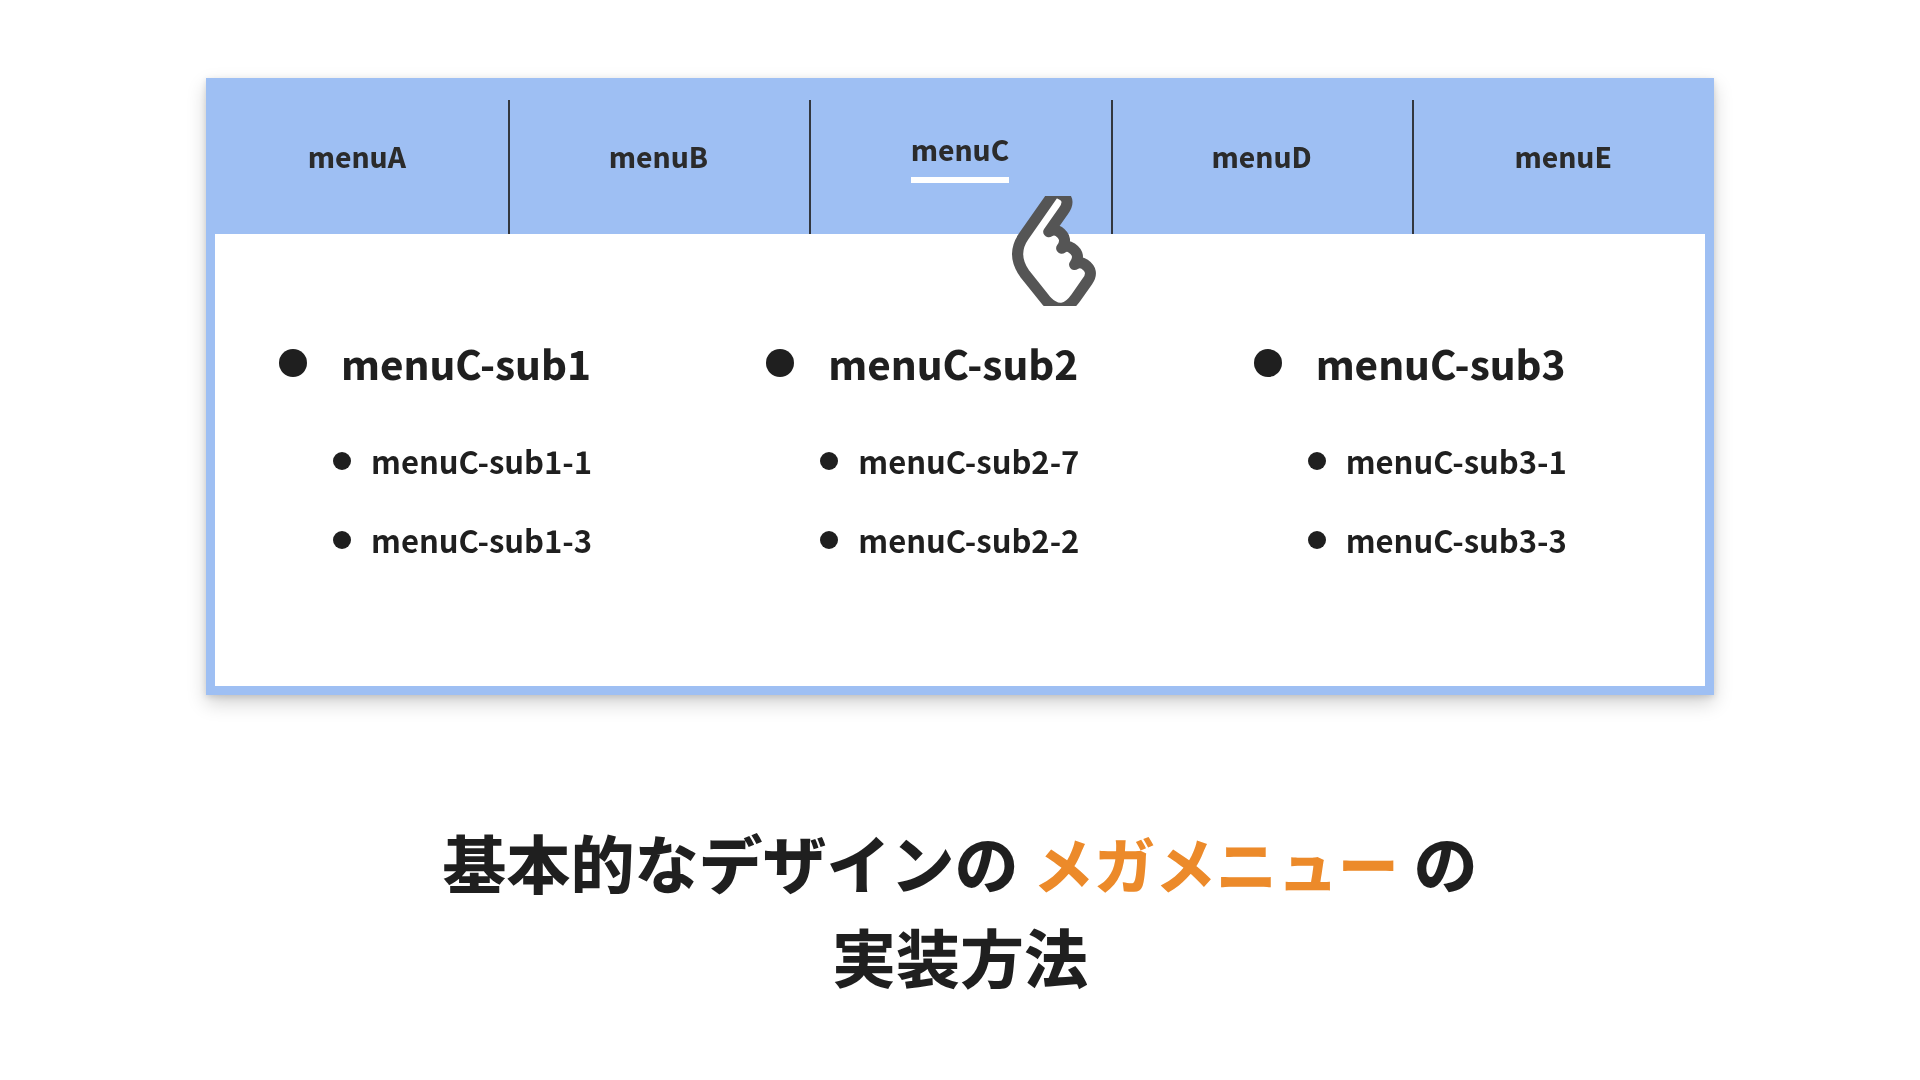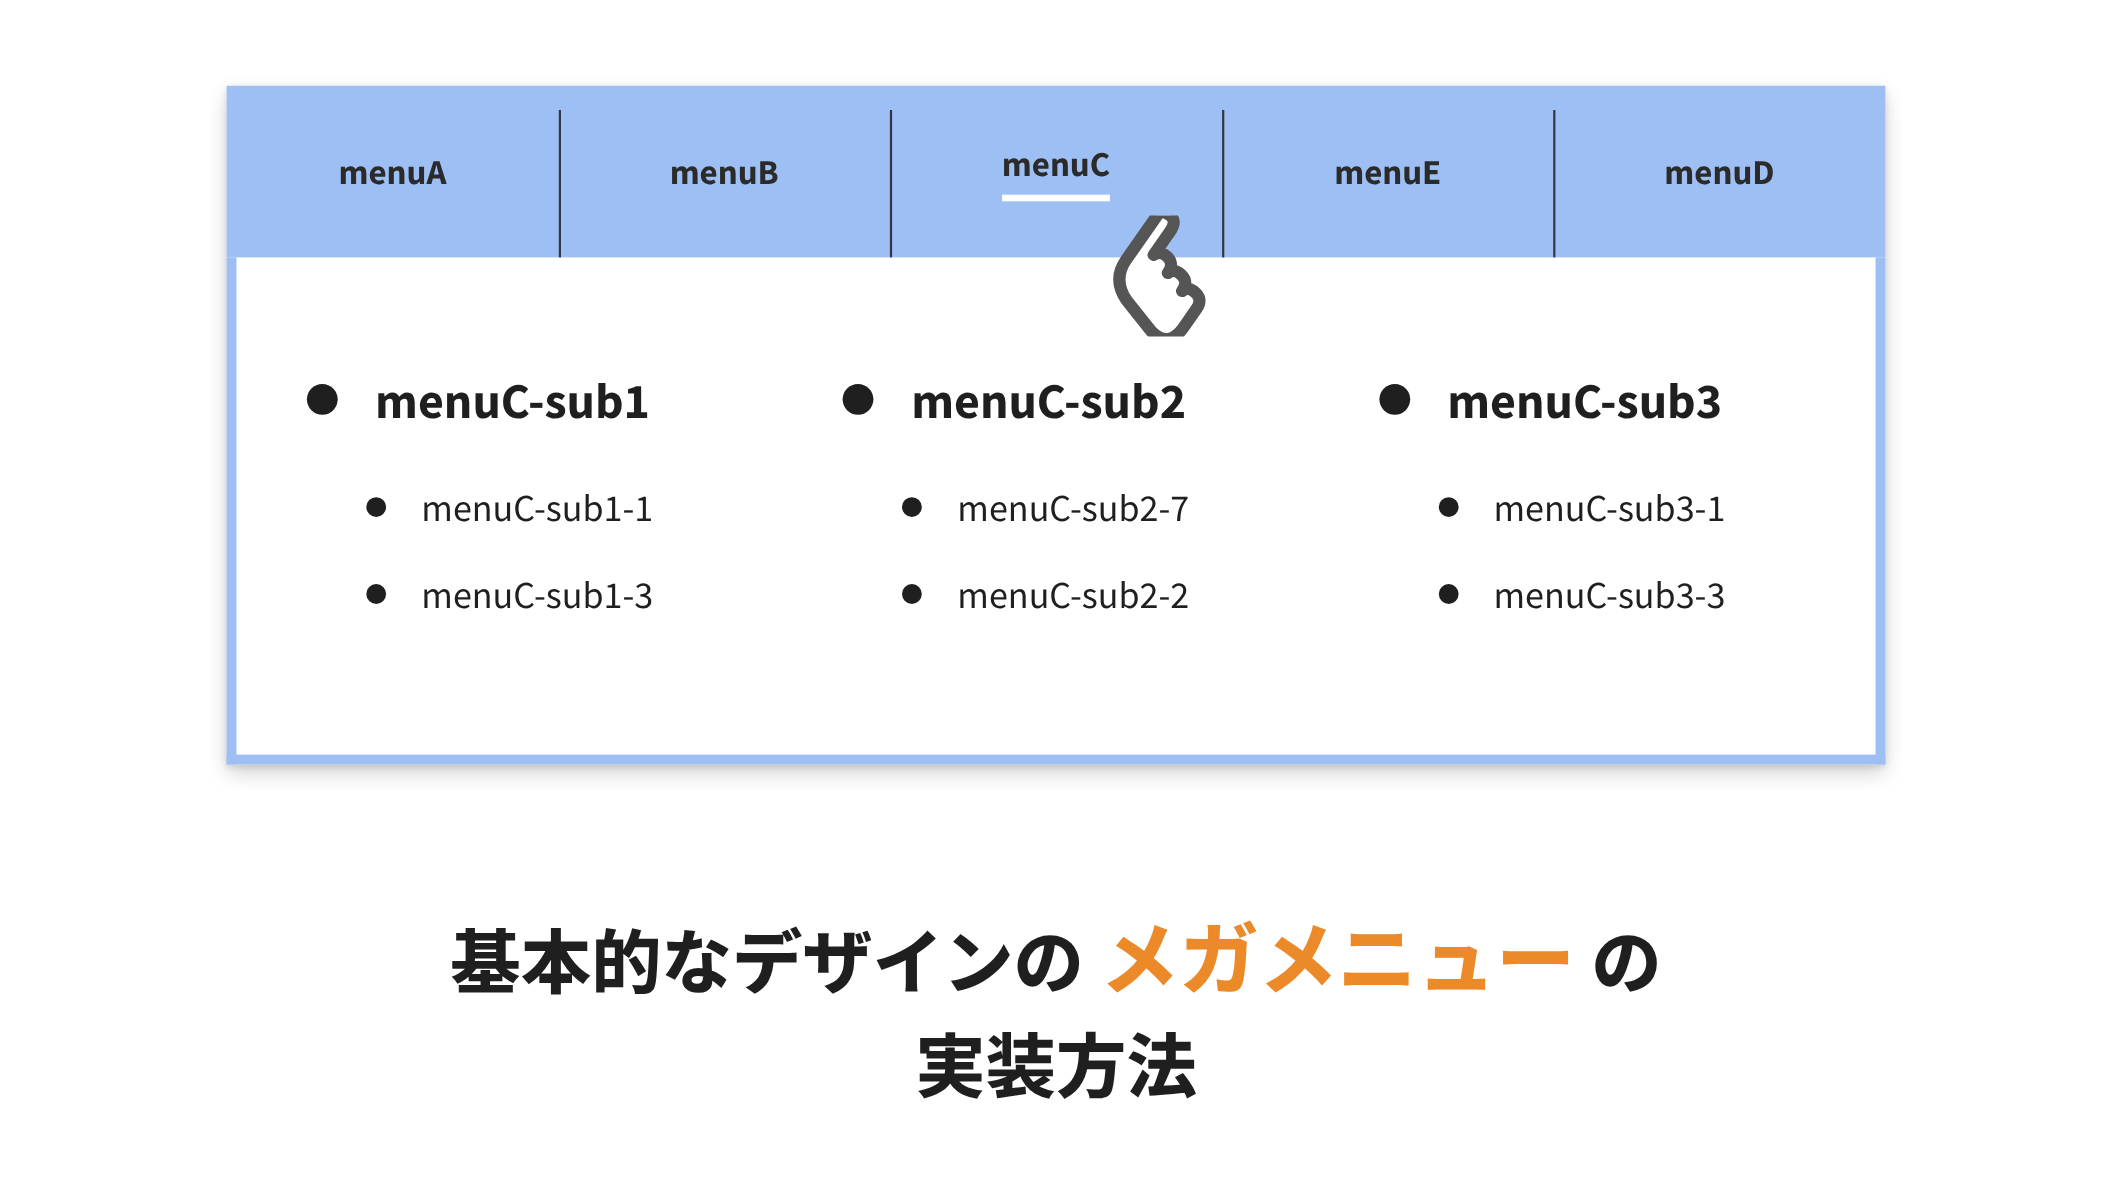--- a/index.html
+++ b/index.html
@@ -78,25 +78,25 @@
     gap: 34px;
     cursor: pointer;
   }
   .mega-head .dot {
     width: 28px; height: 28px; border-radius: 50%;
     background: #1f1f1f; flex: 0 0 auto;
   }
   .mega-sublist { padding-left: 54px; }
   .mega-subitem {
     font-size: 31px;
-    font-weight: 400;
+    font-weight: 700;
     color: #1f1f1f;
     display: flex;
     align-items: center;
-    gap: 32px;
+    gap: 20px;
     margin-bottom: 34px;
     cursor: pointer;
   }
   .mega-subitem .dot {
     width: 18px; height: 18px; border-radius: 50%;
     background: #1f1f1f; flex: 0 0 auto;
   }
 
   
   .cursor-icon {
@@ -113,21 +113,21 @@
     position: absolute;
     top: 818px;
     left: 0;
     width: 1920px;
     text-align: center;
     font-weight: 800;
     color: #1f1f1f;
     line-height: 1.35;
   }
   .caption .line1 { font-size: 64px; }
-  .caption .accent { font-size: 72px; color: var(--accent, #ec8a2a); }
+  .caption .accent { font-size: 61px; color: var(--accent, #ec8a2a); }
   .caption .line2 {
     display: block;
     font-size: 64px;
     margin-top: 8px;
   }
 </style>
 </head>
 <body>
 
 <div class="stage">
@@ -138,24 +138,24 @@
       <div class="menu-item">
         <span class="menu-label">menuA</span>
       </div>
       <div class="menu-item">
         <span class="menu-label">menuB</span>
       </div>
       <div class="menu-item active">
         <span class="menu-label">menuC</span>
       </div>
       <div class="menu-item">
+        <span class="menu-label">menuD</span>
+      </div>
+      <div class="menu-item">
         <span class="menu-label">menuE</span>
-      </div>
-      <div class="menu-item">
-        <span class="menu-label">menuD</span>
       </div>
     </nav>
 
     <div class="mega-panel">
 
       <div class="mega-col">
         <div class="mega-head">
           <span class="dot"></span>
           <span>menuC-sub1</span>
         </div>

